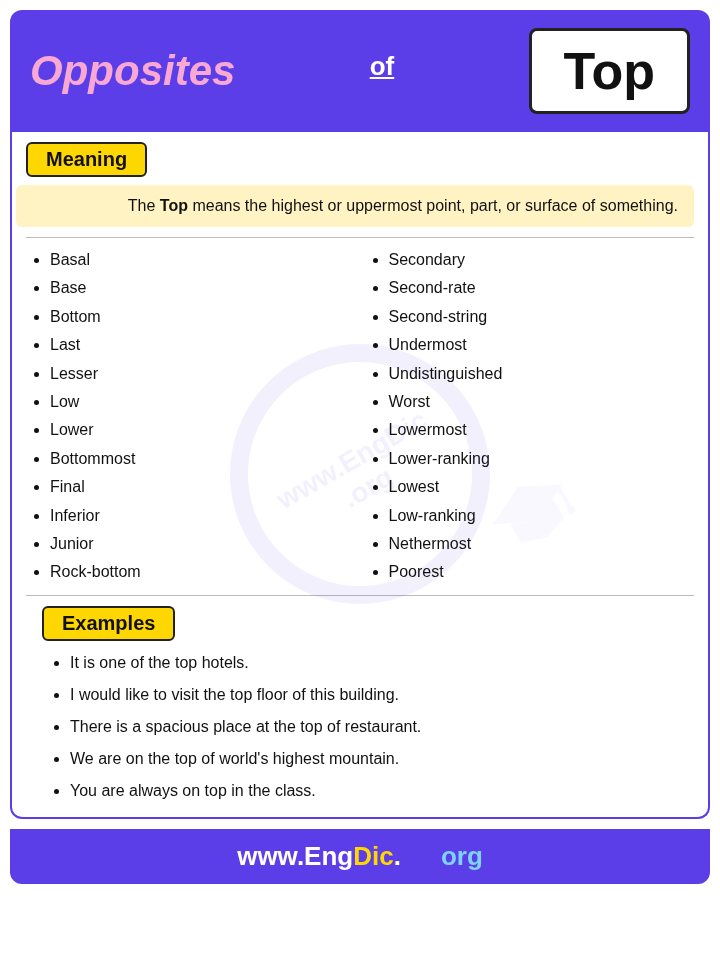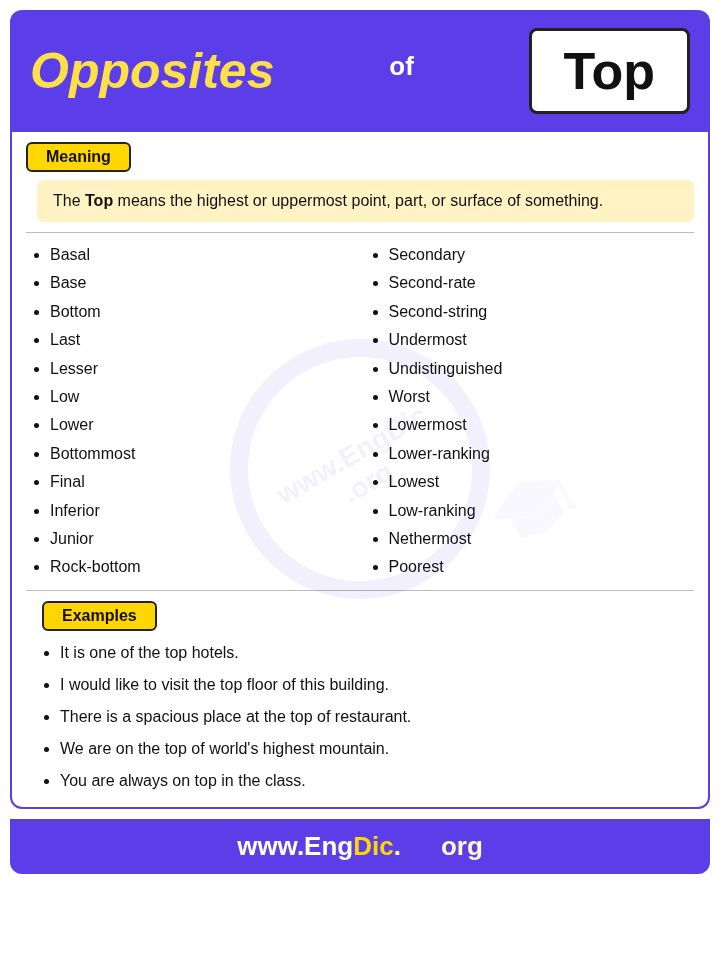--- a/index.html
+++ b/index.html
@@ -29,34 +29,35 @@
 
     .header-antonyms {
       font-size: 42px;
       font-weight: 900;
       color: #fff;
       line-height: 1.1;
       font-style: italic;
     }
 
     .header-opposites {
-      font-size: 50px;
-      font-weight: 900;
-      color: #fde047;
+      font-size: 42px;
+      font-weight: 900;
+      color: #f9a8d4;
       line-height: 1.1;
       font-style: italic;
     }
 
     .header-of {
       font-size: 26px;
       color: #fff;
       font-weight: 600;
       margin: 0 12px;
       align-self: center;
       padding-bottom: 10px;
+      text-decoration: underline;
     }
 
     .header-word-box {
       background: #fff;
       border: 3px solid #222;
       border-radius: 8px;
       padding: 10px 32px;
       display: flex;
       align-items: center;
       justify-content: center;
@@ -110,36 +111,36 @@
       left: 50%;
       transform: translate(-50%, -50%);
     }
 
     .section-label {
       display: inline-block;
       background: #FFD700;
       border: 2px solid #222;
       border-radius: 6px;
       padding: 4px 18px;
-      font-size: 16px;
+      font-size: 20px;
       font-weight: 800;
       color: #111;
       margin: 10px 14px 0 14px;
       position: relative;
       z-index: 1;
     }
 
     .meaning-box {
       background: #FFF3C4;
-      margin: 8px 14px 10px 25px;
+      margin: 8px 14px 10px 4px;
       border-radius: 6px;
       padding: 12px 16px;
       font-size: 16px;
       color: #111;
-      text-align: left;
+      text-align: right;
       position: relative;
       z-index: 1;
     }
 
     .meaning-box .word-bold {
       font-weight: 900;
     }
 
     .divider {
       border: none;
@@ -174,20 +175,21 @@
       position: relative;
       z-index: 1;
       padding-left: 16px;
     }
 
     .examples-list {
       list-style: disc;
       padding: 6px 20px 10px 32px;
       position: relative;
       z-index: 1;
+      margin-left: 10px;
     }
 
     .examples-list li {
       font-size: 16px;
       color: #111;
       padding: 4px 0;
       line-height: 1.5;
     }
 
     .footer {
@@ -208,21 +210,21 @@
       color: #fff;
       font-weight: 900;
     }
 
     .footer-text .dic {
       color: #FFD700;
       font-weight: 700;
     }
 
     .footer-text .org {
-      color: #fef9c3;
+      color: #7dd3fc;
       font-weight: 900;
       margin-left: 40px;
     }
 
     .footer-text .dot {
       color: #fff;
       font-weight: 900;
     }
   </style>
 </head>

